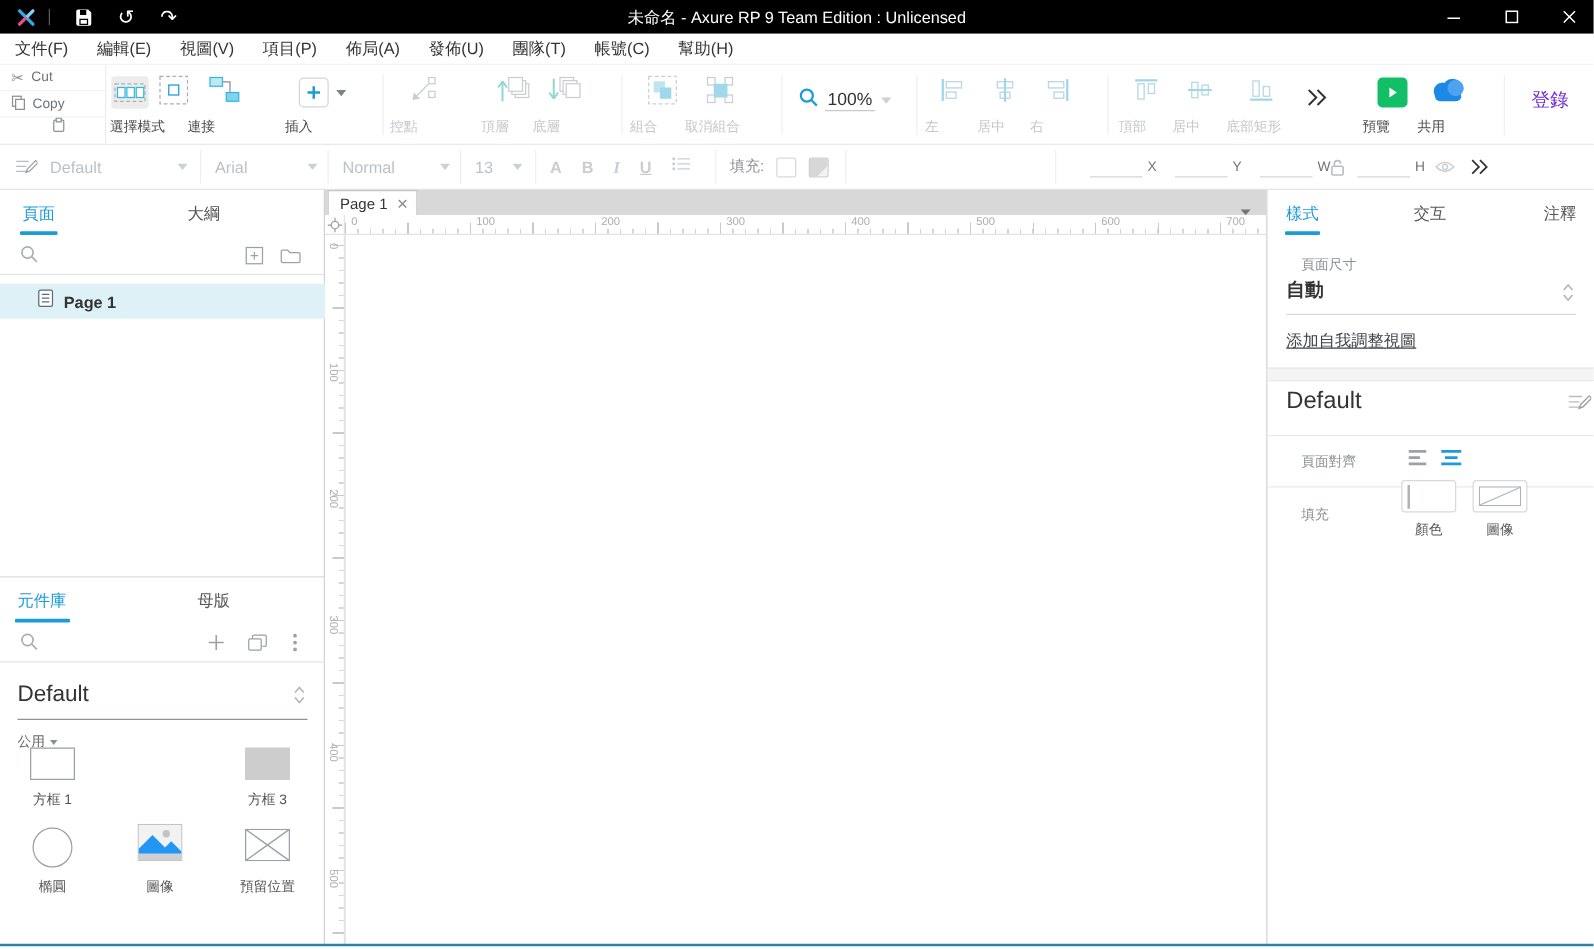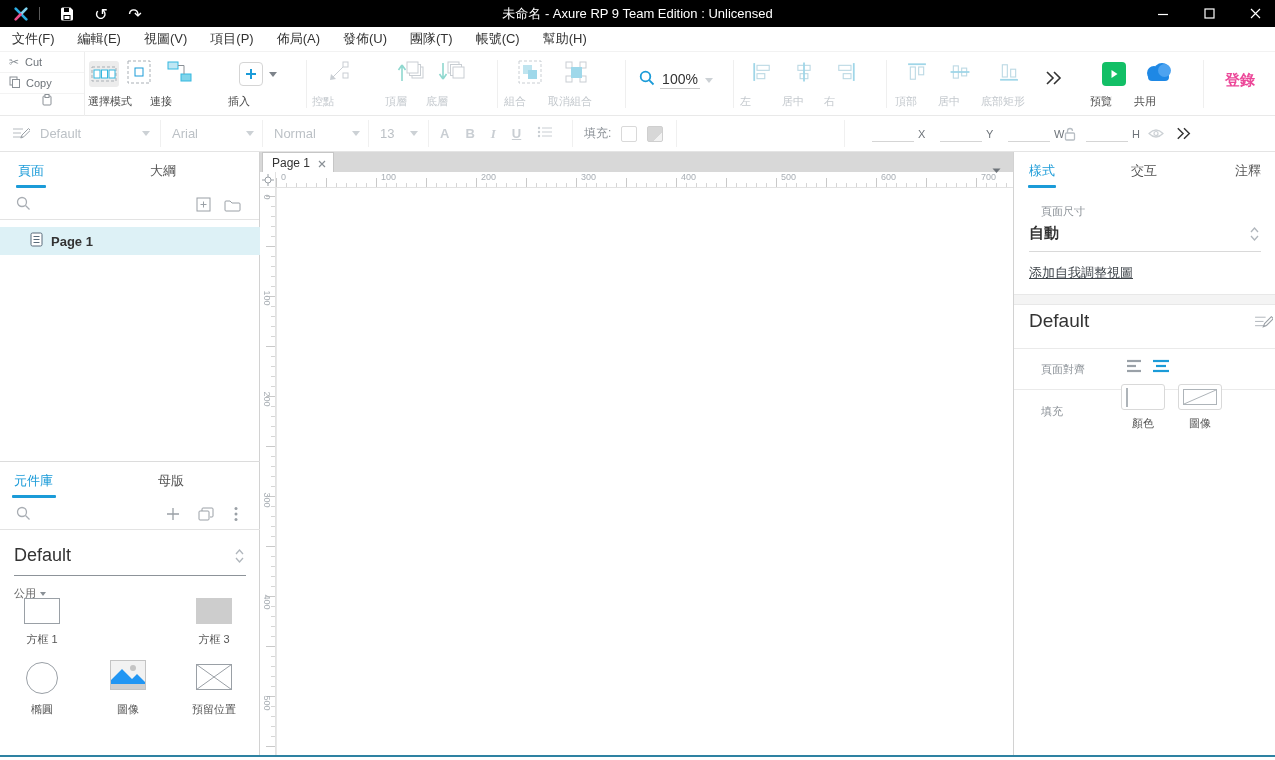--- a/index.html
+++ b/index.html
@@ -26,21 +26,21 @@
   #clipboard { position:absolute; left:0; top:0; width:85px; height:64px; border-right:1px solid #ededed; }
   .clip-row { height:21px; display:flex; align-items:center; padding-left:9px; gap:6px; font-size:11px; color:#6e747a; border-bottom:1px solid #f3f3f3; }
   .clip-row:last-child { border-bottom:none;flex-direction:column; }
   .tool { position:absolute; top:6px; height:54px; }
   .tool .ic { height:32px; display:flex; align-items:center; justify-content:center; }
   .tool .tl { display:block; margin-top:4px; font-size:11px; color:#4a4a4a; white-space:nowrap; }
   .tool .tl.dim { color:#c3c8cd; }
   .vsep { position:absolute; top:8px; width:1px; height:48px; background:#efefef; }
   #zoomctl { display:flex; align-items:center; gap:5px; }
   #zoom-val { font-size:14px; color:#333; border-bottom:1px solid #c9c9c9; padding:0 2px 1px 2px; }
-  #login { font-size:15px; color:#ec4899;font-weight:bold; }
+  #login { font-size:15px; color:#6d28d9; }
   .caret { width:0; height:0; border-left:4px solid transparent; border-right:4px solid transparent; border-top:5px solid #7d838a; display:inline-block; }
   .caret.dim { border-top-color:#ccd1d5; }
 
   
   #formatbar { position:absolute; left:0; top:116px; width:1275px; height:36px; background:#fff; border-bottom:1px solid #e4e4e4; }
   .fb-item { position:absolute; top:0; height:35px; display:flex; align-items:center; }
   .fb-text-dis { font-size:13px; color:#bcc1c6; }
   .fb-label { font-size:12px; color:#8a9096; }
   .fb-sep { position:absolute; top:4px; width:1px; height:27px; background:#f0f0f0; }
   .swatch { width:16px; height:16px; border:1px solid #d9d9d9; background:#fff; border-radius:2px; }

